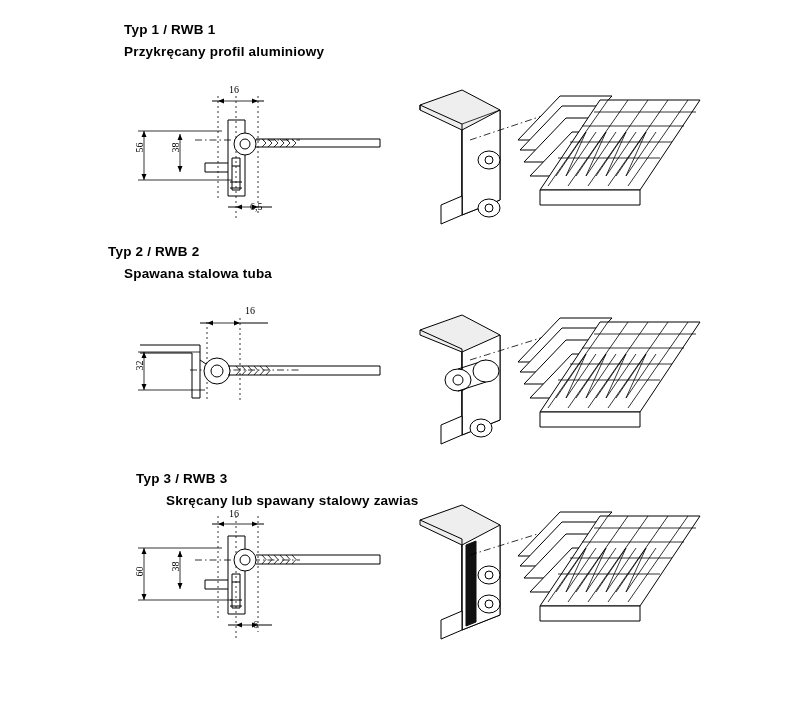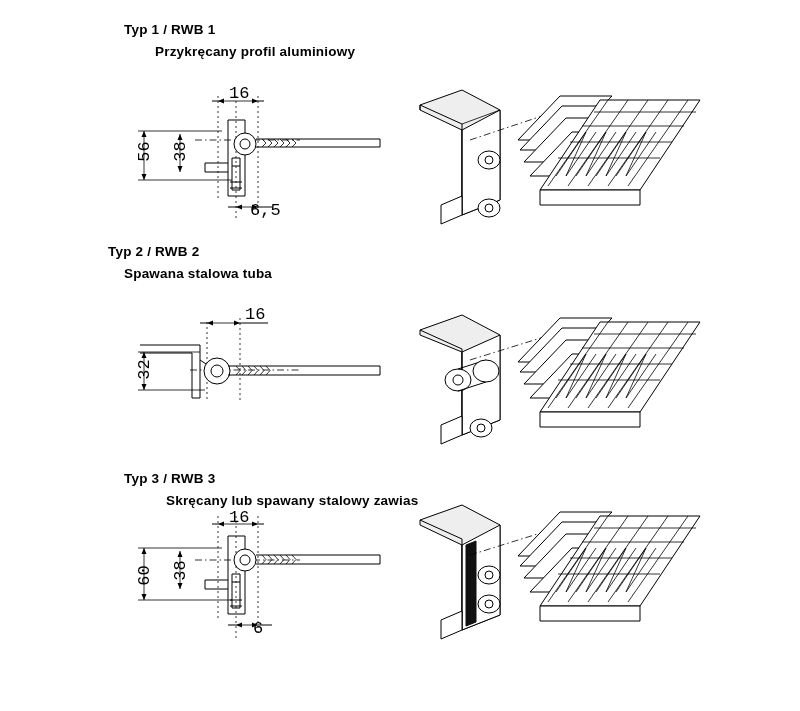--- a/index.html
+++ b/index.html
@@ -1,38 +1,38 @@
 <!DOCTYPE html>
 <html><head>
 <meta charset="utf-8">
 <style>
   html,body{margin:0;padding:0;background:#ffffff;}
   body{width:800px;height:711px;position:relative;font-family:"Liberation Sans",sans-serif;color:#000;overflow:hidden;}
   .section{position:absolute;left:0;top:0;width:800px;}
   .title{position:absolute;font-weight:bold;font-size:13.5px;letter-spacing:0.2px;white-space:nowrap;}
   .subtitle{position:absolute;font-weight:bold;font-size:13.5px;letter-spacing:0.2px;white-space:nowrap;}
-  .dimlabel{position:absolute;font-size:17px;font-family:Liberation Mono, monospace;white-space:nowrap;}
+  .dimlabel{position:absolute;font-size:10px;font-family:Liberation Serif, serif;white-space:nowrap;}
   .dimlabel.vert{transform-origin:center center;}
   svg{position:absolute;left:0;top:0;overflow:visible;}
   .ln{stroke:#000;stroke-width:1;fill:none;}
   .ln-thin{stroke:#000;stroke-width:0.8;fill:none;}
   .ln-dash{stroke:#000;stroke-width:0.8;fill:none;stroke-dasharray:7 3 1.5 3;}
   .ln-dot{stroke:#000;stroke-width:0.8;fill:none;stroke-dasharray:2 3;}
   .fillwhite{fill:#ffffff;stroke:#000;stroke-width:1;}
   .filllgray{fill:#eeeeee;stroke:#000;stroke-width:1;}
   .fillblack{fill:#111111;stroke:#111111;stroke-width:1;}
   .hatch{stroke:#000;stroke-width:0.8;fill:none;}
 </style>
 </head>
 <body>
 
 <div class="section">
 
   <div class="title" style="left:124px;top:22px;">Typ 1 / RWB 1</div>
-  <div class="subtitle" style="left:124px;top:44px;margin-left:31px;">Przykręcany profil aluminiowy</div>
+  <div class="subtitle" style="left:124px;top:44px;">Przykręcany profil aluminiowy</div>
 
   <div class="dimlabel" style="left:229px;top:84px;">16</div>
   <div class="dimlabel vert" style="left:134px;top:142px;transform:rotate(-90deg);">56</div>
   <div class="dimlabel vert" style="left:170px;top:142px;transform:rotate(-90deg);">38</div>
   <div class="dimlabel" style="left:250px;top:201px;">6,5</div>
 
   <svg width="800" height="711">
 
     <path class="ln-dash" d="M195 140 L300 140"></path>
     <path class="ln-dot" d="M218 96 L218 200"></path>
@@ -198,21 +198,21 @@
     <path class="hatch" d="M628 408 L688 322"></path>
     <path class="hatch" d="M558 380 L660 380"></path>
     <path class="hatch" d="M570 364 L672 364"></path>
     <path class="hatch" d="M582 348 L684 348"></path>
     <path class="hatch" d="M594 334 L696 334"></path>
   </svg>
 </div>
 
 <div class="section">
 
-  <div class="title" style="left:124px;top:471px;">Typ 3 / RWB 3</div>
+  <div class="title" style="left:136px;top:471px;">Typ 3 / RWB 3</div>
   <div class="subtitle" style="left:124px;top:493px;margin-left:42px;">Skręcany lub spawany stalowy zawias</div>
 
   <div class="dimlabel" style="left:229px;top:508px;">16</div>
   <div class="dimlabel vert" style="left:134px;top:566px;transform:rotate(-90deg);">60</div>
   <div class="dimlabel vert" style="left:170px;top:561px;transform:rotate(-90deg);">38</div>
   <div class="dimlabel" style="left:253px;top:619px;">6</div>
 
   <svg width="800" height="711">
     <path class="ln-dash" d="M195 560 L300 560"></path>
     <path class="ln-dot" d="M218 516 L218 620"></path>

